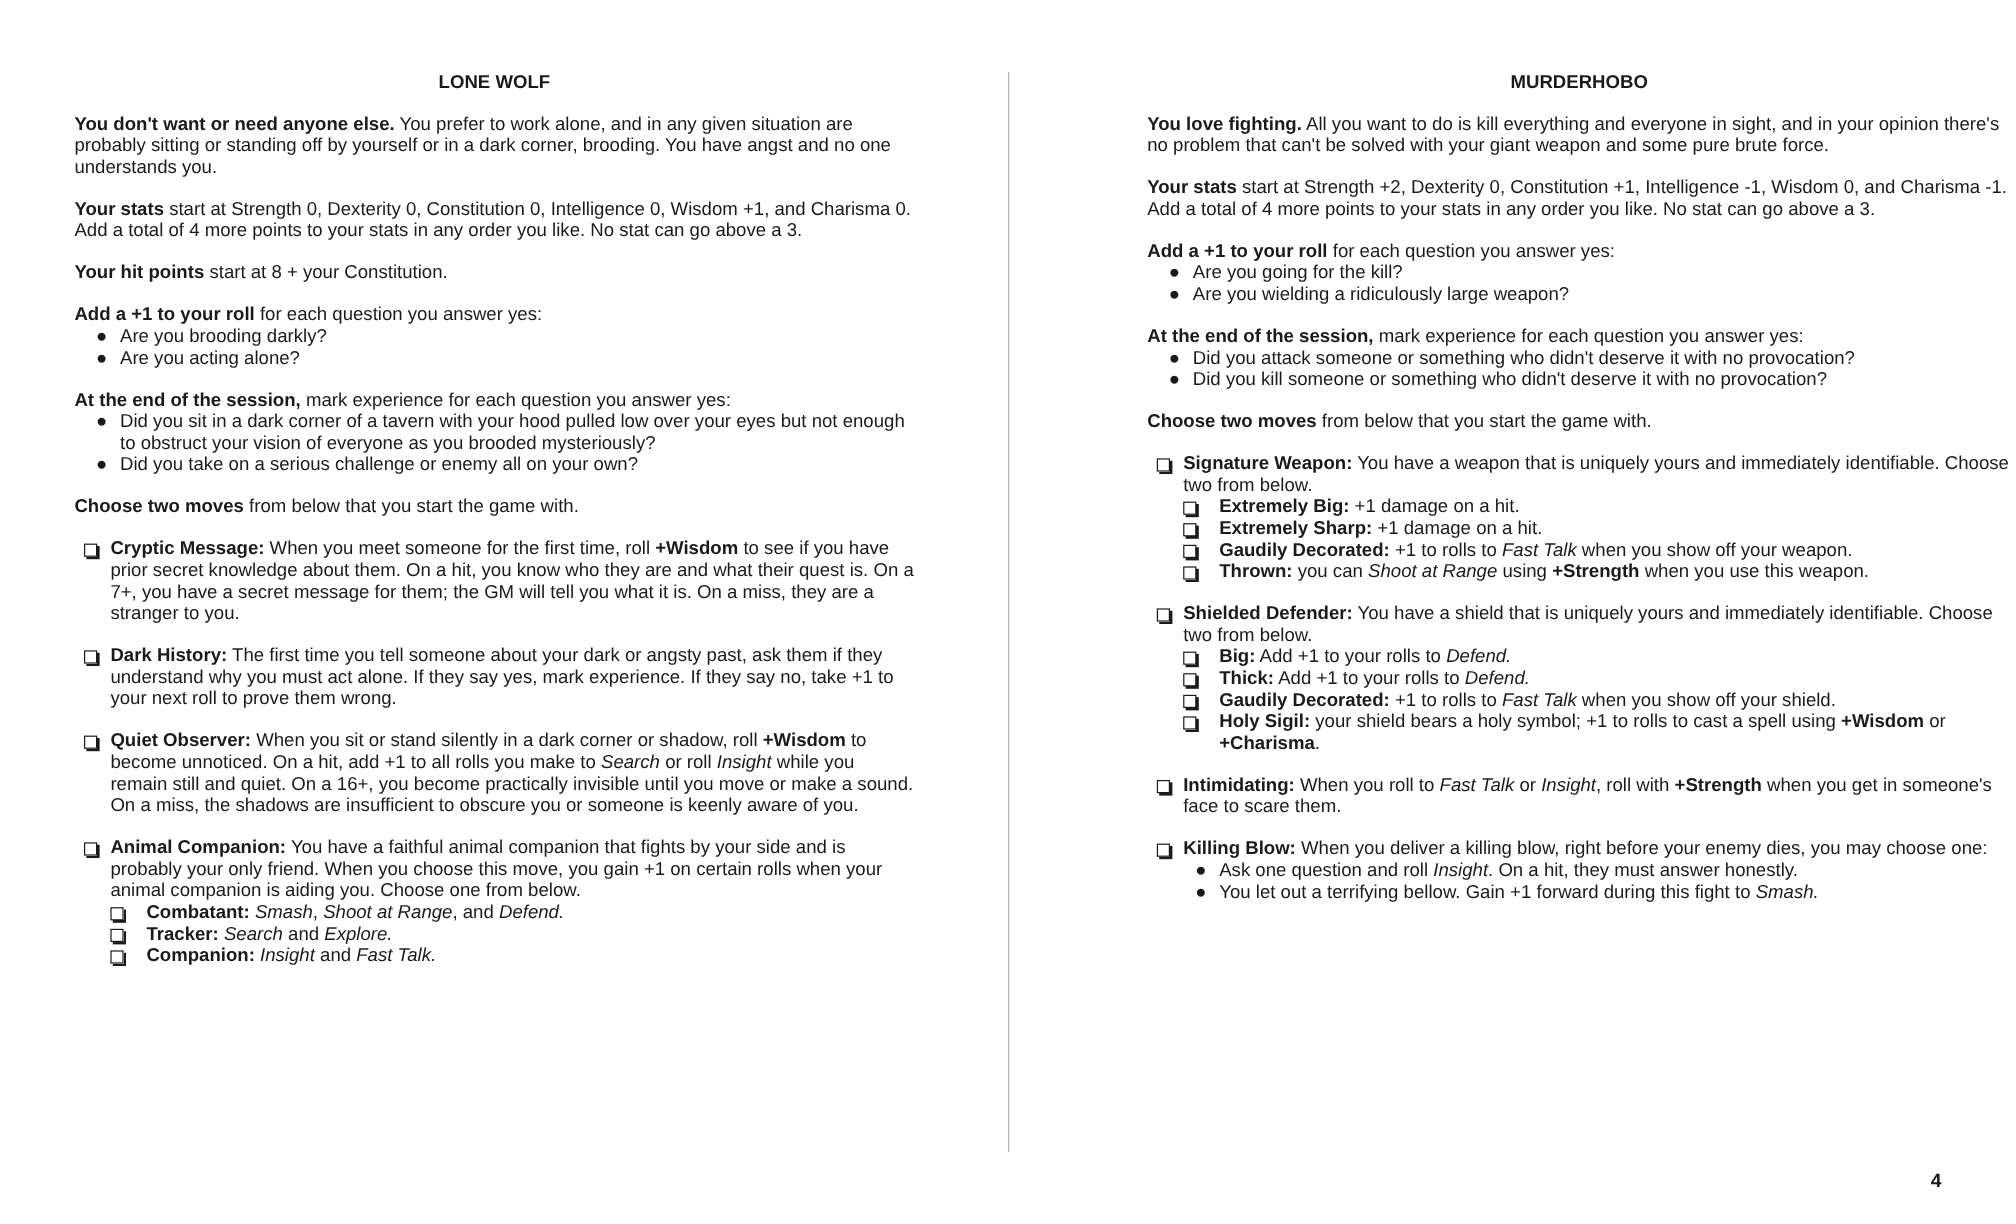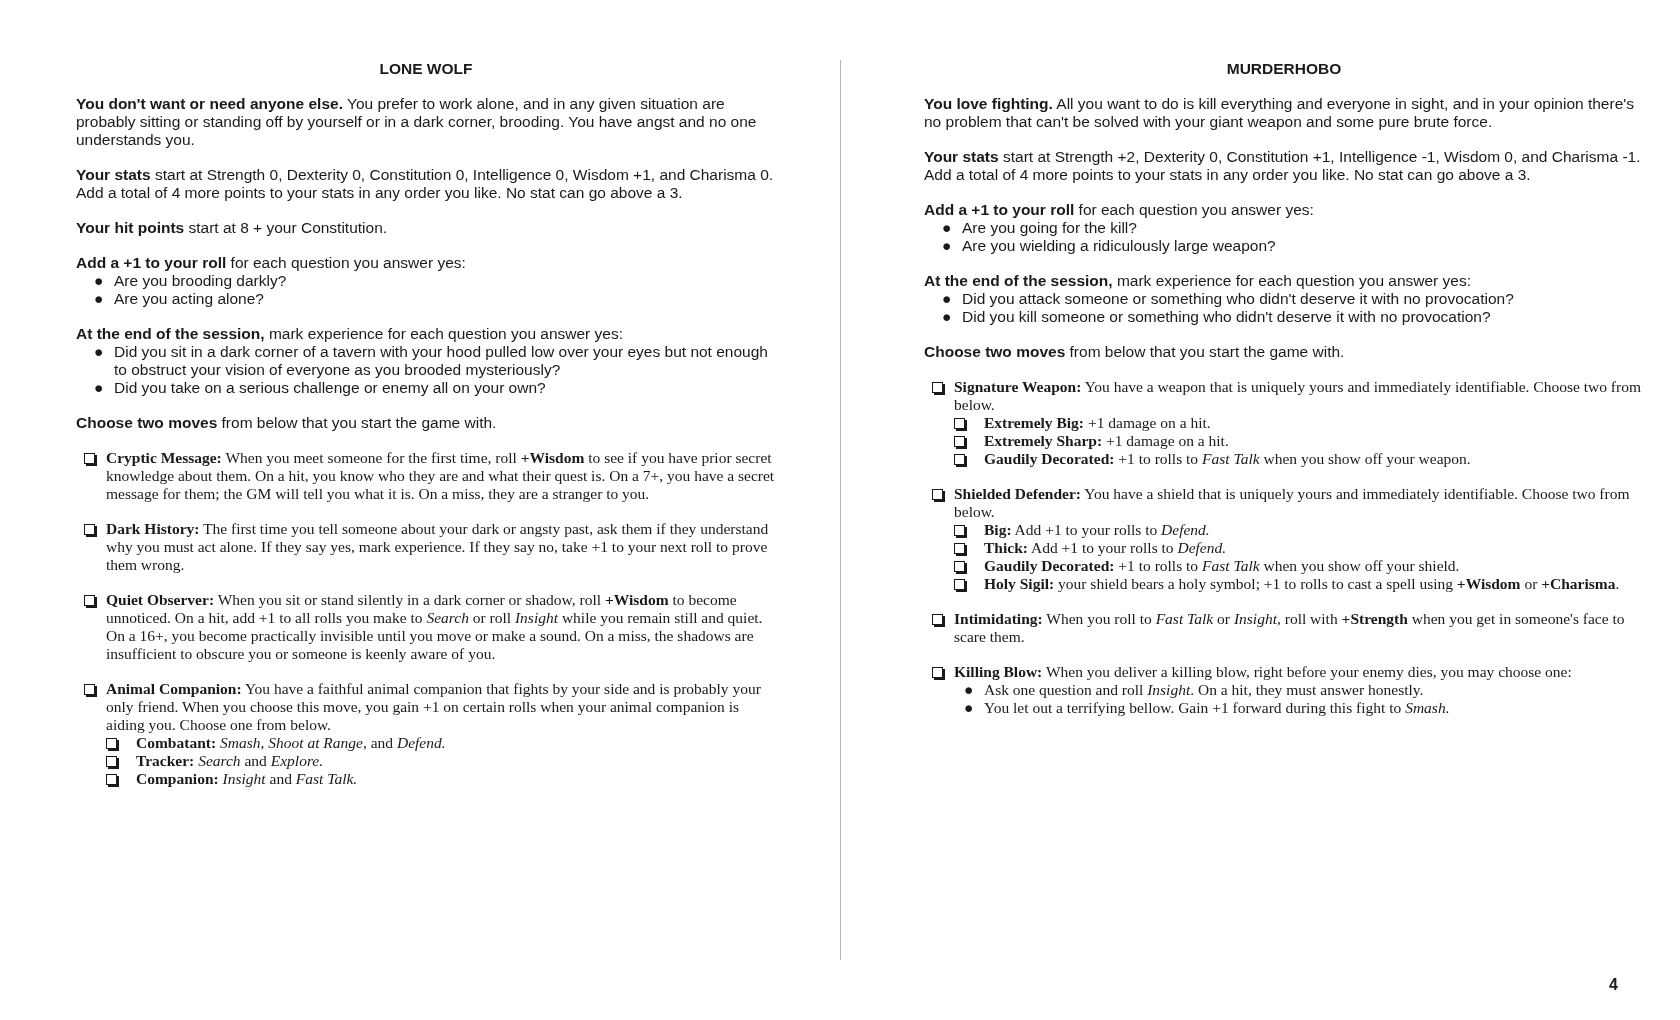--- a/index.html
+++ b/index.html
@@ -8,22 +8,22 @@
     position: relative;
     font-family: "Liberation Sans", sans-serif;
     color: #1a1a1a;
     font-size: 15.5px;
     line-height: 18px;
   }
   .column {
     position: absolute;
     top: 60px;
   }
-  #col-left { left: 76px; width: 700px; }
-  #col-right { left: 924px; width: 720px; }
+  #col-left { left: 62px; width: 700px; }
+  #col-right { left: 956px; width: 720px; }
   .divider {
     position: absolute;
     left: 840px; top: 60px;
     width: 1px; height: 900px;
     background: #b5b5b5;
   }
   .title {
     text-align: center;
     font-weight: bold;
     font-size: 15.5px;
@@ -34,21 +34,21 @@
   i { font-style: italic; }
   ul.bullets { list-style: none; margin-bottom: 17px; }
   ul.bullets li {
     position: relative;
     padding-left: 38px;
   }
   ul.bullets li .dot {
     position: absolute; left: 18px; top: 0;
   }
   .moves { margin-top: 17px; }
-  .move { position: relative; padding-left: 30px; margin-bottom: 17px; font-family: Liberation Serif, serif; }
+  .move { position: relative; padding-left: 30px; margin-bottom: 17px; }
   .move .cb {
     position: absolute; left: 8px; top: 0;
     font-size: 13px;
   }
   .sub { list-style: none; }
   .sub li { position: relative; padding-left: 30px; }
   .sub li .cb { position: absolute; left: 0; top: 0; font-size: 13px; }
   .bsub { list-style: none; }
   .bsub li { position: relative; padding-left: 30px; }
   .bsub li .dot { position: absolute; left: 10px; top: 0; }
@@ -138,20 +138,21 @@
   <p><b>Choose two moves</b><span> from below that you start the game with.</span></p>
 
   <div class="moves">
     <div class="move">
       <span class="cb"><span class="cb-glyph"></span></span>
       <b>Signature Weapon:</b><span> You have a weapon that is uniquely yours and immediately identifiable. Choose two from below.</span>
       <ul class="sub">
         <li><span class="cb"><span class="cb-glyph"></span></span><b>Extremely Big:</b><span> +1 damage on a hit.</span></li>
         <li><span class="cb"><span class="cb-glyph"></span></span><b>Extremely Sharp:</b><span> +1 damage on a hit.</span></li>
         <li><span class="cb"><span class="cb-glyph"></span></span><b>Gaudily Decorated:</b><span> +1 to rolls to </span><i>Fast Talk</i><span> when you show off your weapon.</span></li>
+        <li><span class="cb"><span class="cb-glyph"></span></span><b>Thrown:</b><span> you can </span><i>Shoot at Range</i><span> using </span><b>+Strength</b><span> when you use this weapon.</span></li>
       </ul>
     </div>
 
     <div class="move">
       <span class="cb"><span class="cb-glyph"></span></span>
       <b>Shielded Defender:</b><span> You have a shield that is uniquely yours and immediately identifiable. Choose two from below.</span>
       <ul class="sub">
         <li><span class="cb"><span class="cb-glyph"></span></span><b>Big:</b><span> Add +1 to your rolls to </span><i>Defend.</i></li>
         <li><span class="cb"><span class="cb-glyph"></span></span><b>Thick:</b><span> Add +1 to your rolls to </span><i>Defend.</i></li>
         <li><span class="cb"><span class="cb-glyph"></span></span><b>Gaudily Decorated:</b><span> +1 to rolls to </span><i>Fast Talk</i><span> when you show off your shield.</span></li>

